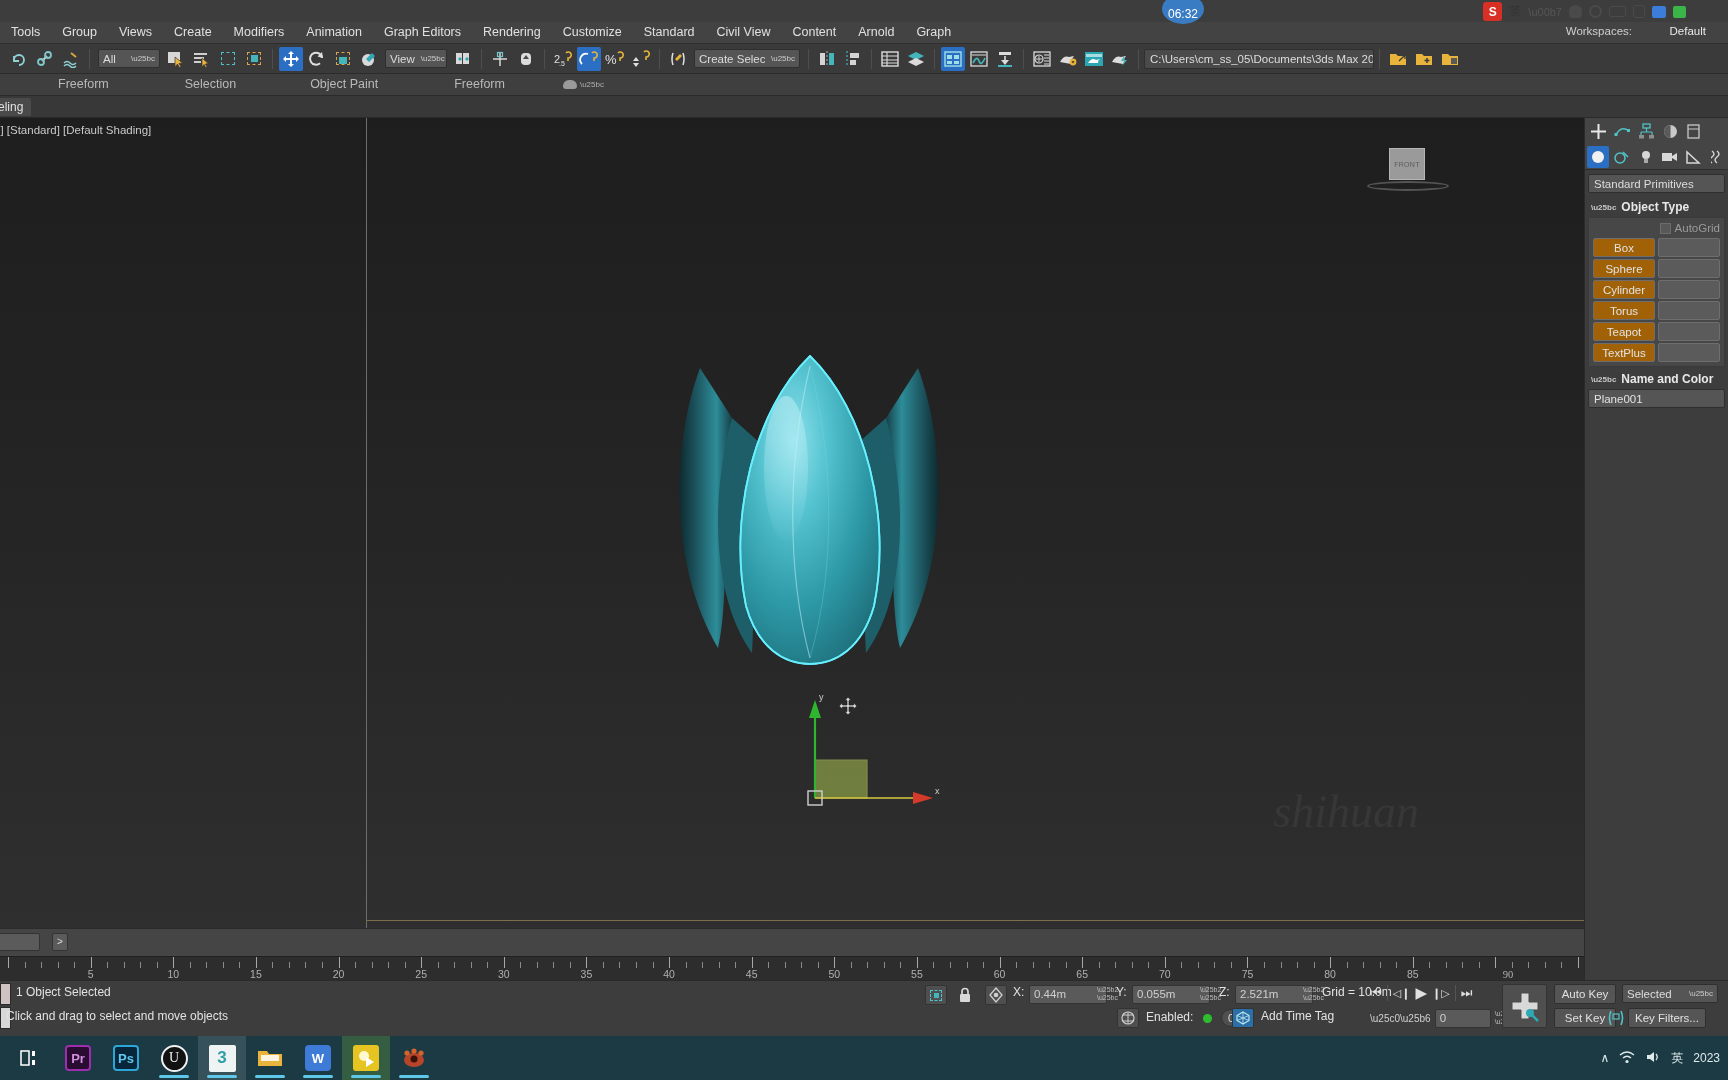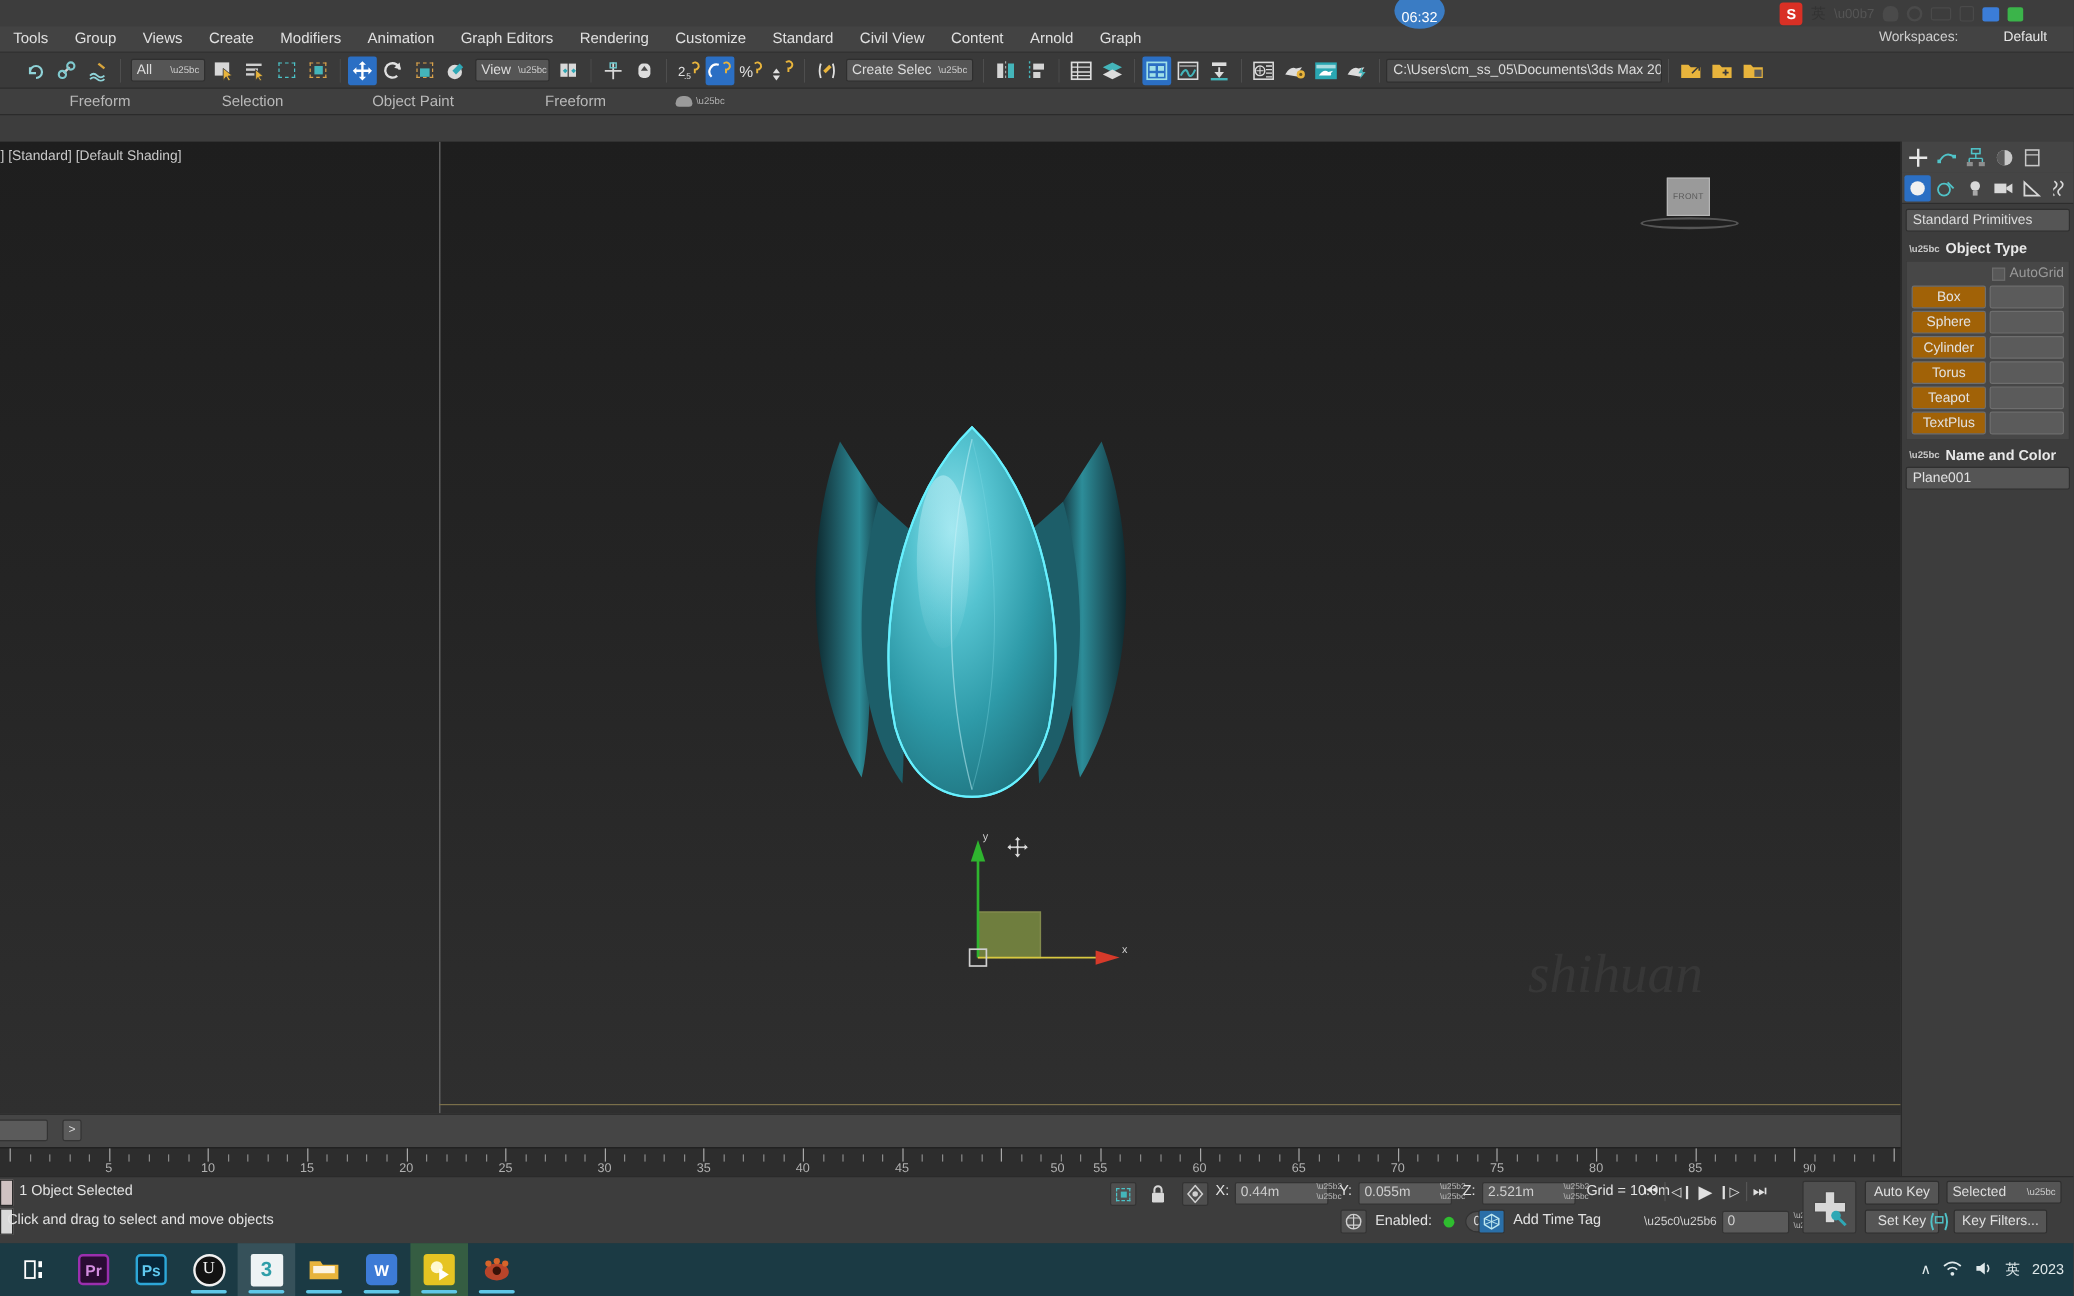--- a/index.html
+++ b/index.html
@@ -32,21 +32,21 @@
   }
   .menubar .mi {
     padding: 0 11px; line-height: 21px; font-size: 12.5px; color: #e0e0e0; white-space: nowrap; cursor: default;
   }
   .ws-label { position:absolute; right: 96px; top: 3px; font-size: 11.5px; color: #cfcfcf;}
   .ws-val { position:absolute; right: 22px; top: 3px; font-size: 11.5px; color: #e8e8e8;}
 
   
   .toolbar {
     position: absolute; top: 44px; left: 0; width: 1728px; height: 30px;
-    background: #3a3a3a; display: flex; align-items: center; padding-left: 17px;
+    background: #3a3a3a; display: flex; align-items: center; padding-left: 6px;
     border-bottom: 1px solid #2b2b2b;
   }
   .tb-btn {
     width: 24px; height: 24px; margin: 0 1px;
     display: flex; align-items: center; justify-content: center;
     border-radius: 2px; position: relative; cursor: default;
   }
   .tb-btn.active { background: #2b6fc4; }
   .tb-sep { width: 1px; height: 20px; background: #2a2a2a; margin: 0 5px; border-right: 1px solid #4e4e4e;}
   .combo {
@@ -525,20 +525,23 @@
   <div class="ribbon">
     <div style="width:24px;"></div>
     <div class="rtab" style="margin-left:24px;">Freeform</div>
     <div class="rtab" style="margin-left:56px;">Selection</div>
     <div class="rtab" style="margin-left:54px;">Object Paint</div>
     <div class="rtab" style="margin-left:56px;">Freeform</div>
     <div style="margin-left:48px;display:flex;align-items:center;gap:3px;">
       <span style="width:14px;height:9px;background:#9a9a9a;border-radius:6px 6px 3px 3px;display:inline-block;"></span>
       <span style="font-size:8px;color:#b0b0b0;">\u25bc</span>
     </div>
+  </div>
+  <div class="ribbon-sub">
+    <div class="stab">eling</div>
   </div>
 
   <div class="viewport">
     <div class="vp-label">t ] [Standard] [Default Shading]</div>
     <div class="vp-vert-line"></div>
     <div class="vp-horiz-line"></div>
 
     <div class="viewcube">
       <div class="cube">FRONT</div>
       <div class="ring"></div>
@@ -719,21 +722,21 @@
       <div class="tick major" style="left: 1578px;"></div>
       <div class="tlabel" style="left: 90.6316px;">5</div>
       <div class="tlabel" style="left: 173.263px;">10</div>
       <div class="tlabel" style="left: 255.895px;">15</div>
       <div class="tlabel" style="left: 338.526px;">20</div>
       <div class="tlabel" style="left: 421.158px;">25</div>
       <div class="tlabel" style="left: 503.789px;">30</div>
       <div class="tlabel" style="left: 586.421px;">35</div>
       <div class="tlabel" style="left: 669.053px;">40</div>
       <div class="tlabel" style="left: 751.684px;">45</div>
-      <div class="tlabel" style="left: 834.316px; margin-left: 47px;">50</div>
+      <div class="tlabel" style="left: 834.316px;">50</div>
       <div class="tlabel" style="left: 916.947px;">55</div>
       <div class="tlabel" style="left: 999.579px;">60</div>
       <div class="tlabel" style="left: 1082.21px;">65</div>
       <div class="tlabel" style="left: 1164.84px;">70</div>
       <div class="tlabel" style="left: 1247.47px;">75</div>
       <div class="tlabel" style="left: 1330.11px;">80</div>
       <div class="tlabel" style="left: 1412.74px;">85</div>
       <div class="tlabel" style="left: 1508px; font-family: Liberation Serif, serif;">90</div>
     </div>
 

